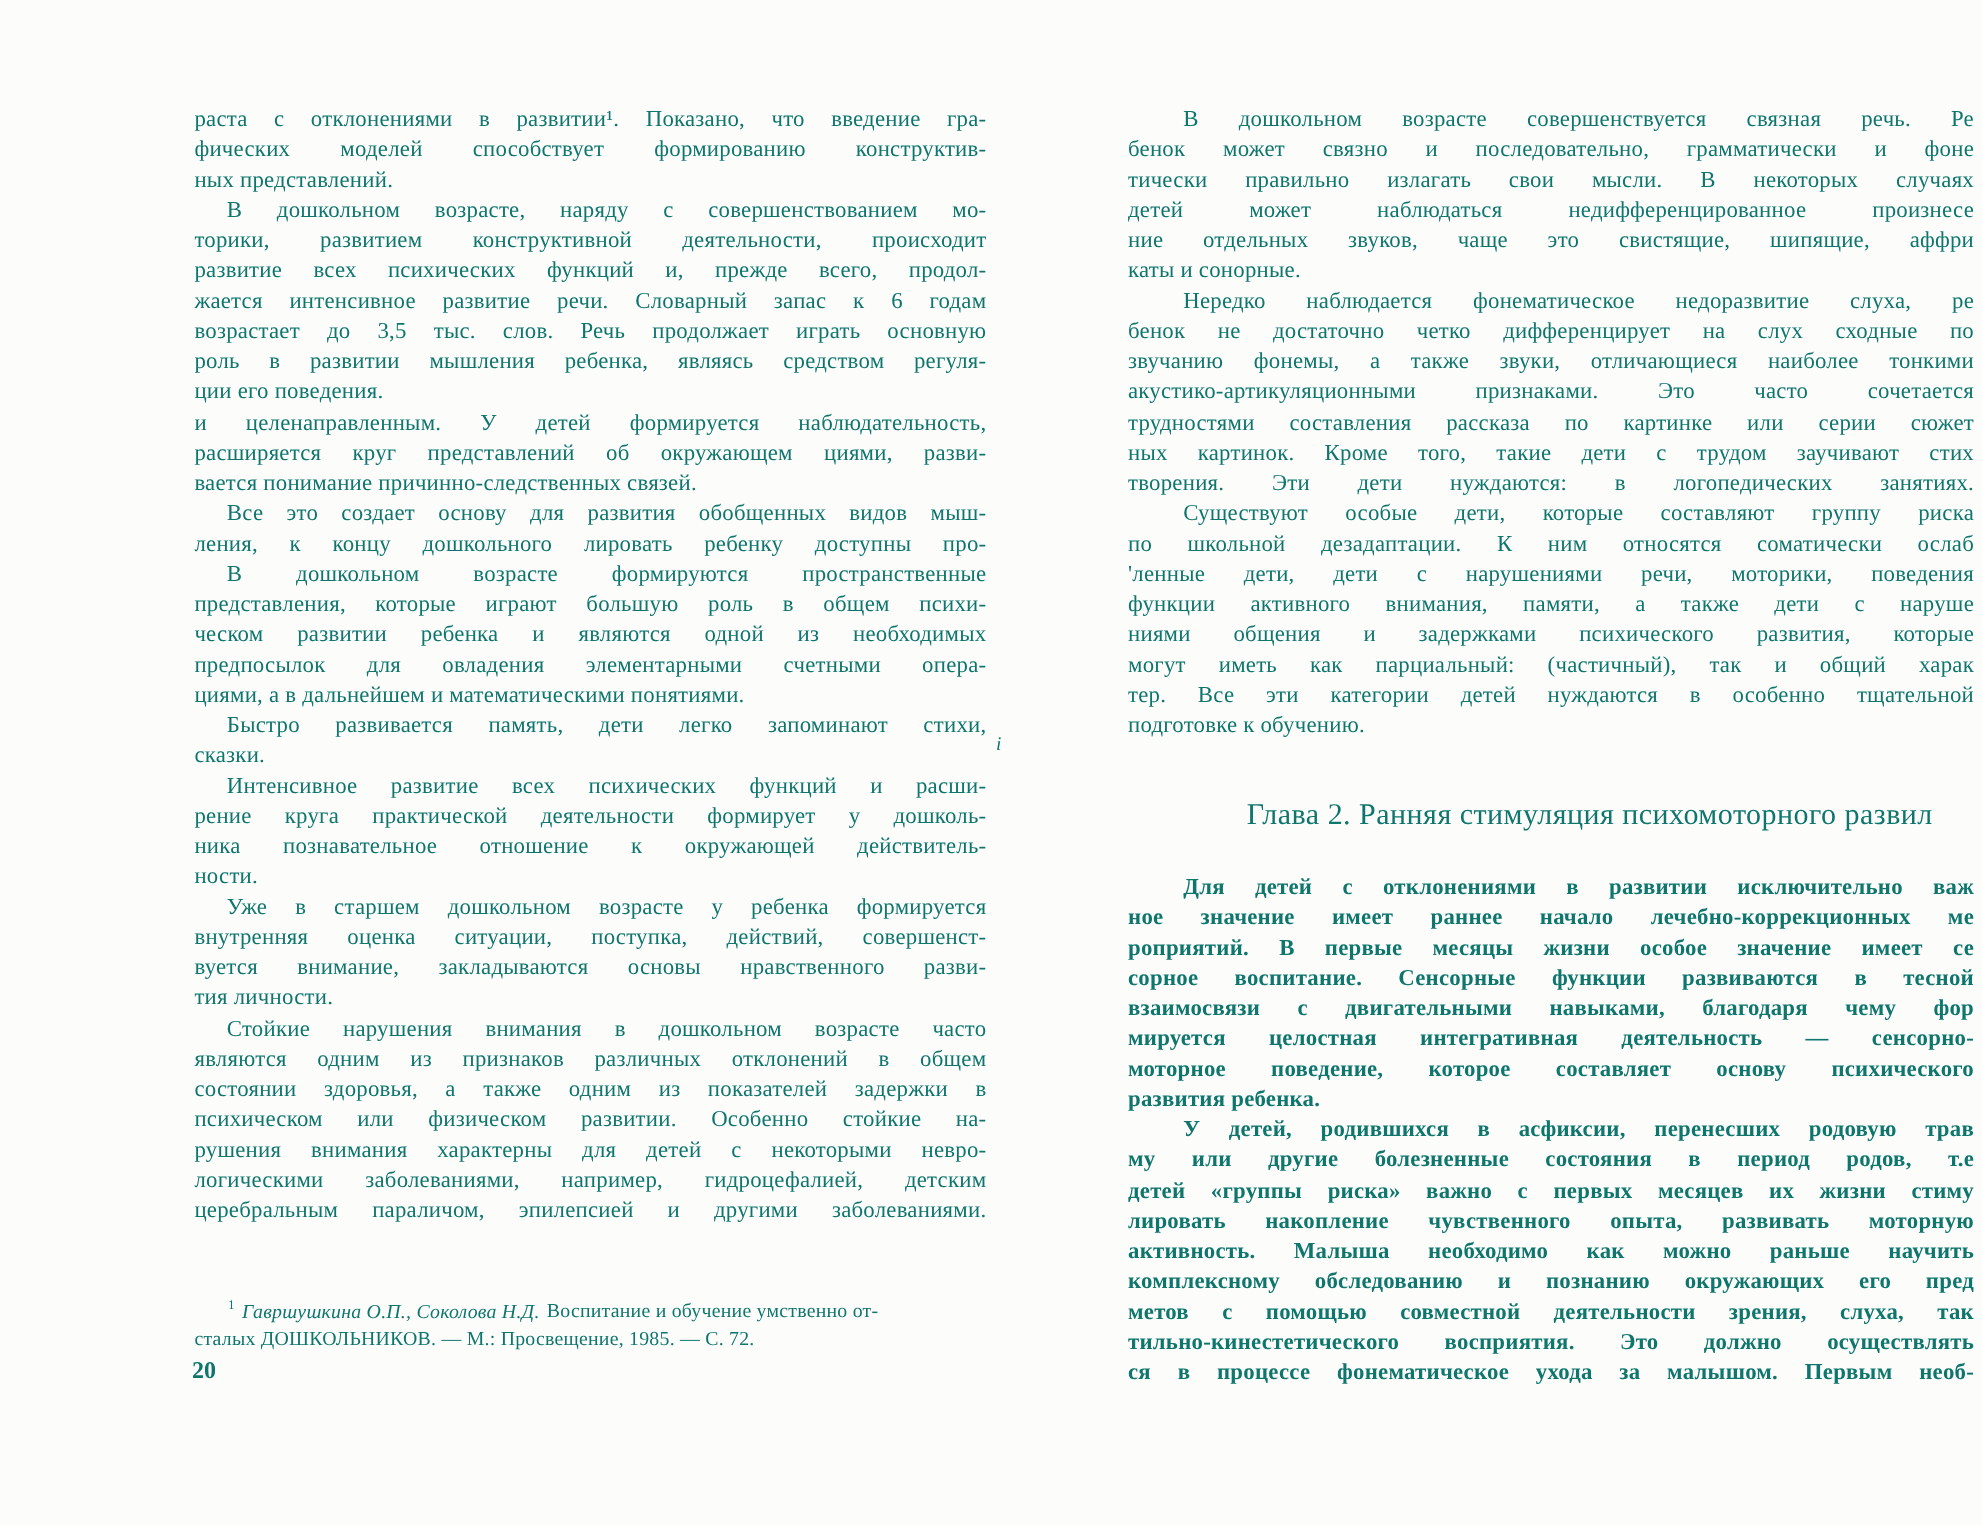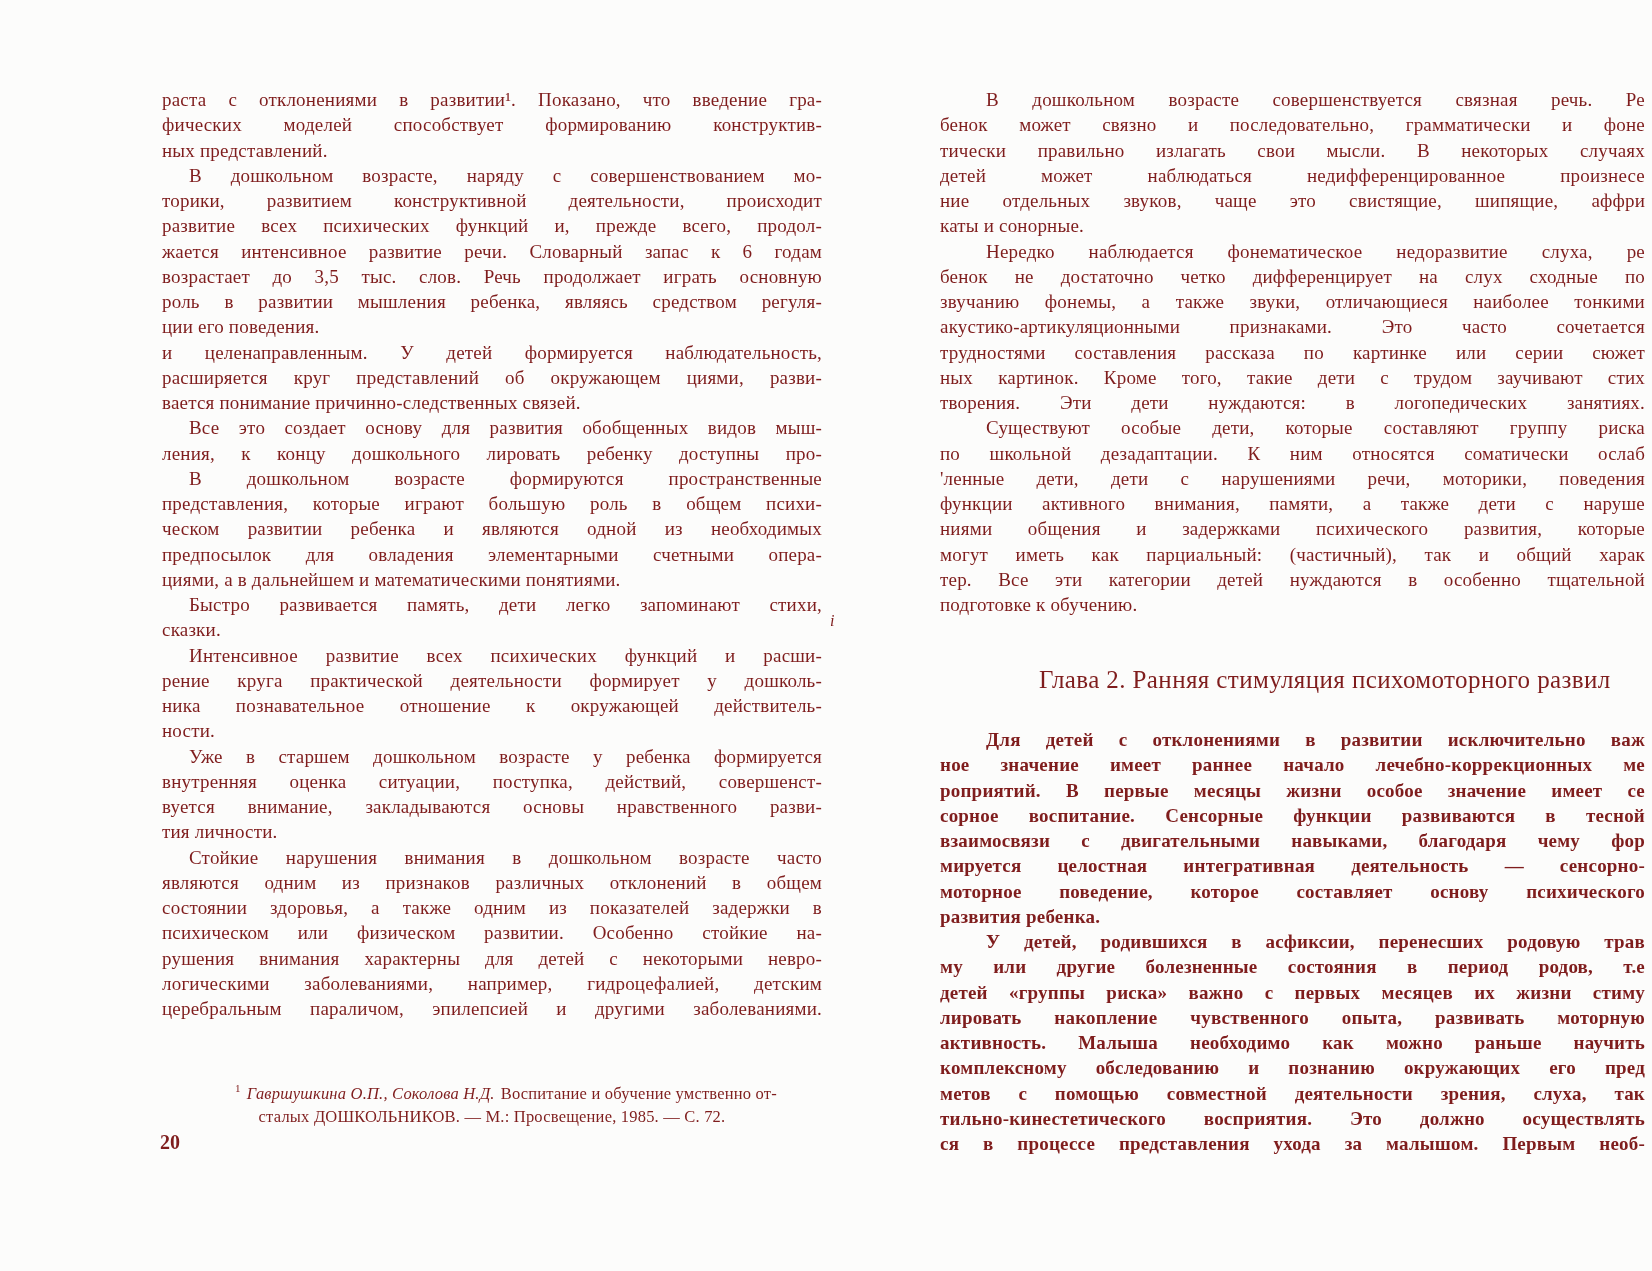--- a/index.html
+++ b/index.html
@@ -5,21 +5,21 @@
   html, body {
     margin: 0; padding: 0;
     width: 1652px; height: 1271px;
     overflow: hidden;
     background: #fcfcfb;
   }
   .spread {
     position: relative;
     width: 1652px; height: 1271px;
     font-family: "Liberation Serif", "DejaVu Serif", serif;
-    color: #7f1d1d;
+    color: #0f766e;
   }
   .text-block {
     position: absolute;
     font-size: 19px;
     line-height: 25.25px;
     letter-spacing: 0.2px;
   }
   .line {
     text-align: justify;
     text-align-last: justify;
@@ -45,21 +45,20 @@
     font-size: 16px;
     font-style: italic;
   }
   .footnote {
     position: absolute;
     left: 162px; top: 1077px;
     width: 660px;
     font-size: 16.5px;
     line-height: 23px;
     letter-spacing: 0.2px;
-    text-align: center;
   }
   .fn1 { text-indent: 28px; }
   .fn1 sup { font-size: 11px; margin-right: 6px; }
   .fn1 i { margin-right: 6px; }
   .pagenum {
     position: absolute;
     left: 160px; top: 1131px;
     font-size: 20px;
     font-weight: bold;
   }
@@ -154,16 +153,16 @@
       <div class="line">моторное поведение, которое составляет основу психического</div>
       <div class="line end">развития ребенка.</div>
       <div class="line ind">У детей, родившихся в асфиксии, перенесших родовую трав</div>
       <div class="line">му или другие болезненные состояния в период родов, т.е</div>
       <div class="line">детей «группы риска» важно с первых месяцев их жизни стиму</div>
       <div class="line">лировать накопление чувственного опыта, развивать моторную</div>
       <div class="line">активность. Малыша необходимо как можно раньше научить</div>
       <div class="line">комплексному обследованию и познанию окружающих его пред</div>
       <div class="line">метов с помощью совместной деятельности зрения, слуха, так</div>
       <div class="line">тильно-кинестетического восприятия. Это должно осуществлять</div>
-      <div class="line">ся в процессе представления ухода за малышом. Первым необ-</div>
+      <div class="line">ся в процессе фонематическое ухода за малышом. Первым необ-</div>
     </div>
 
 </div>
 
 </body></html>

